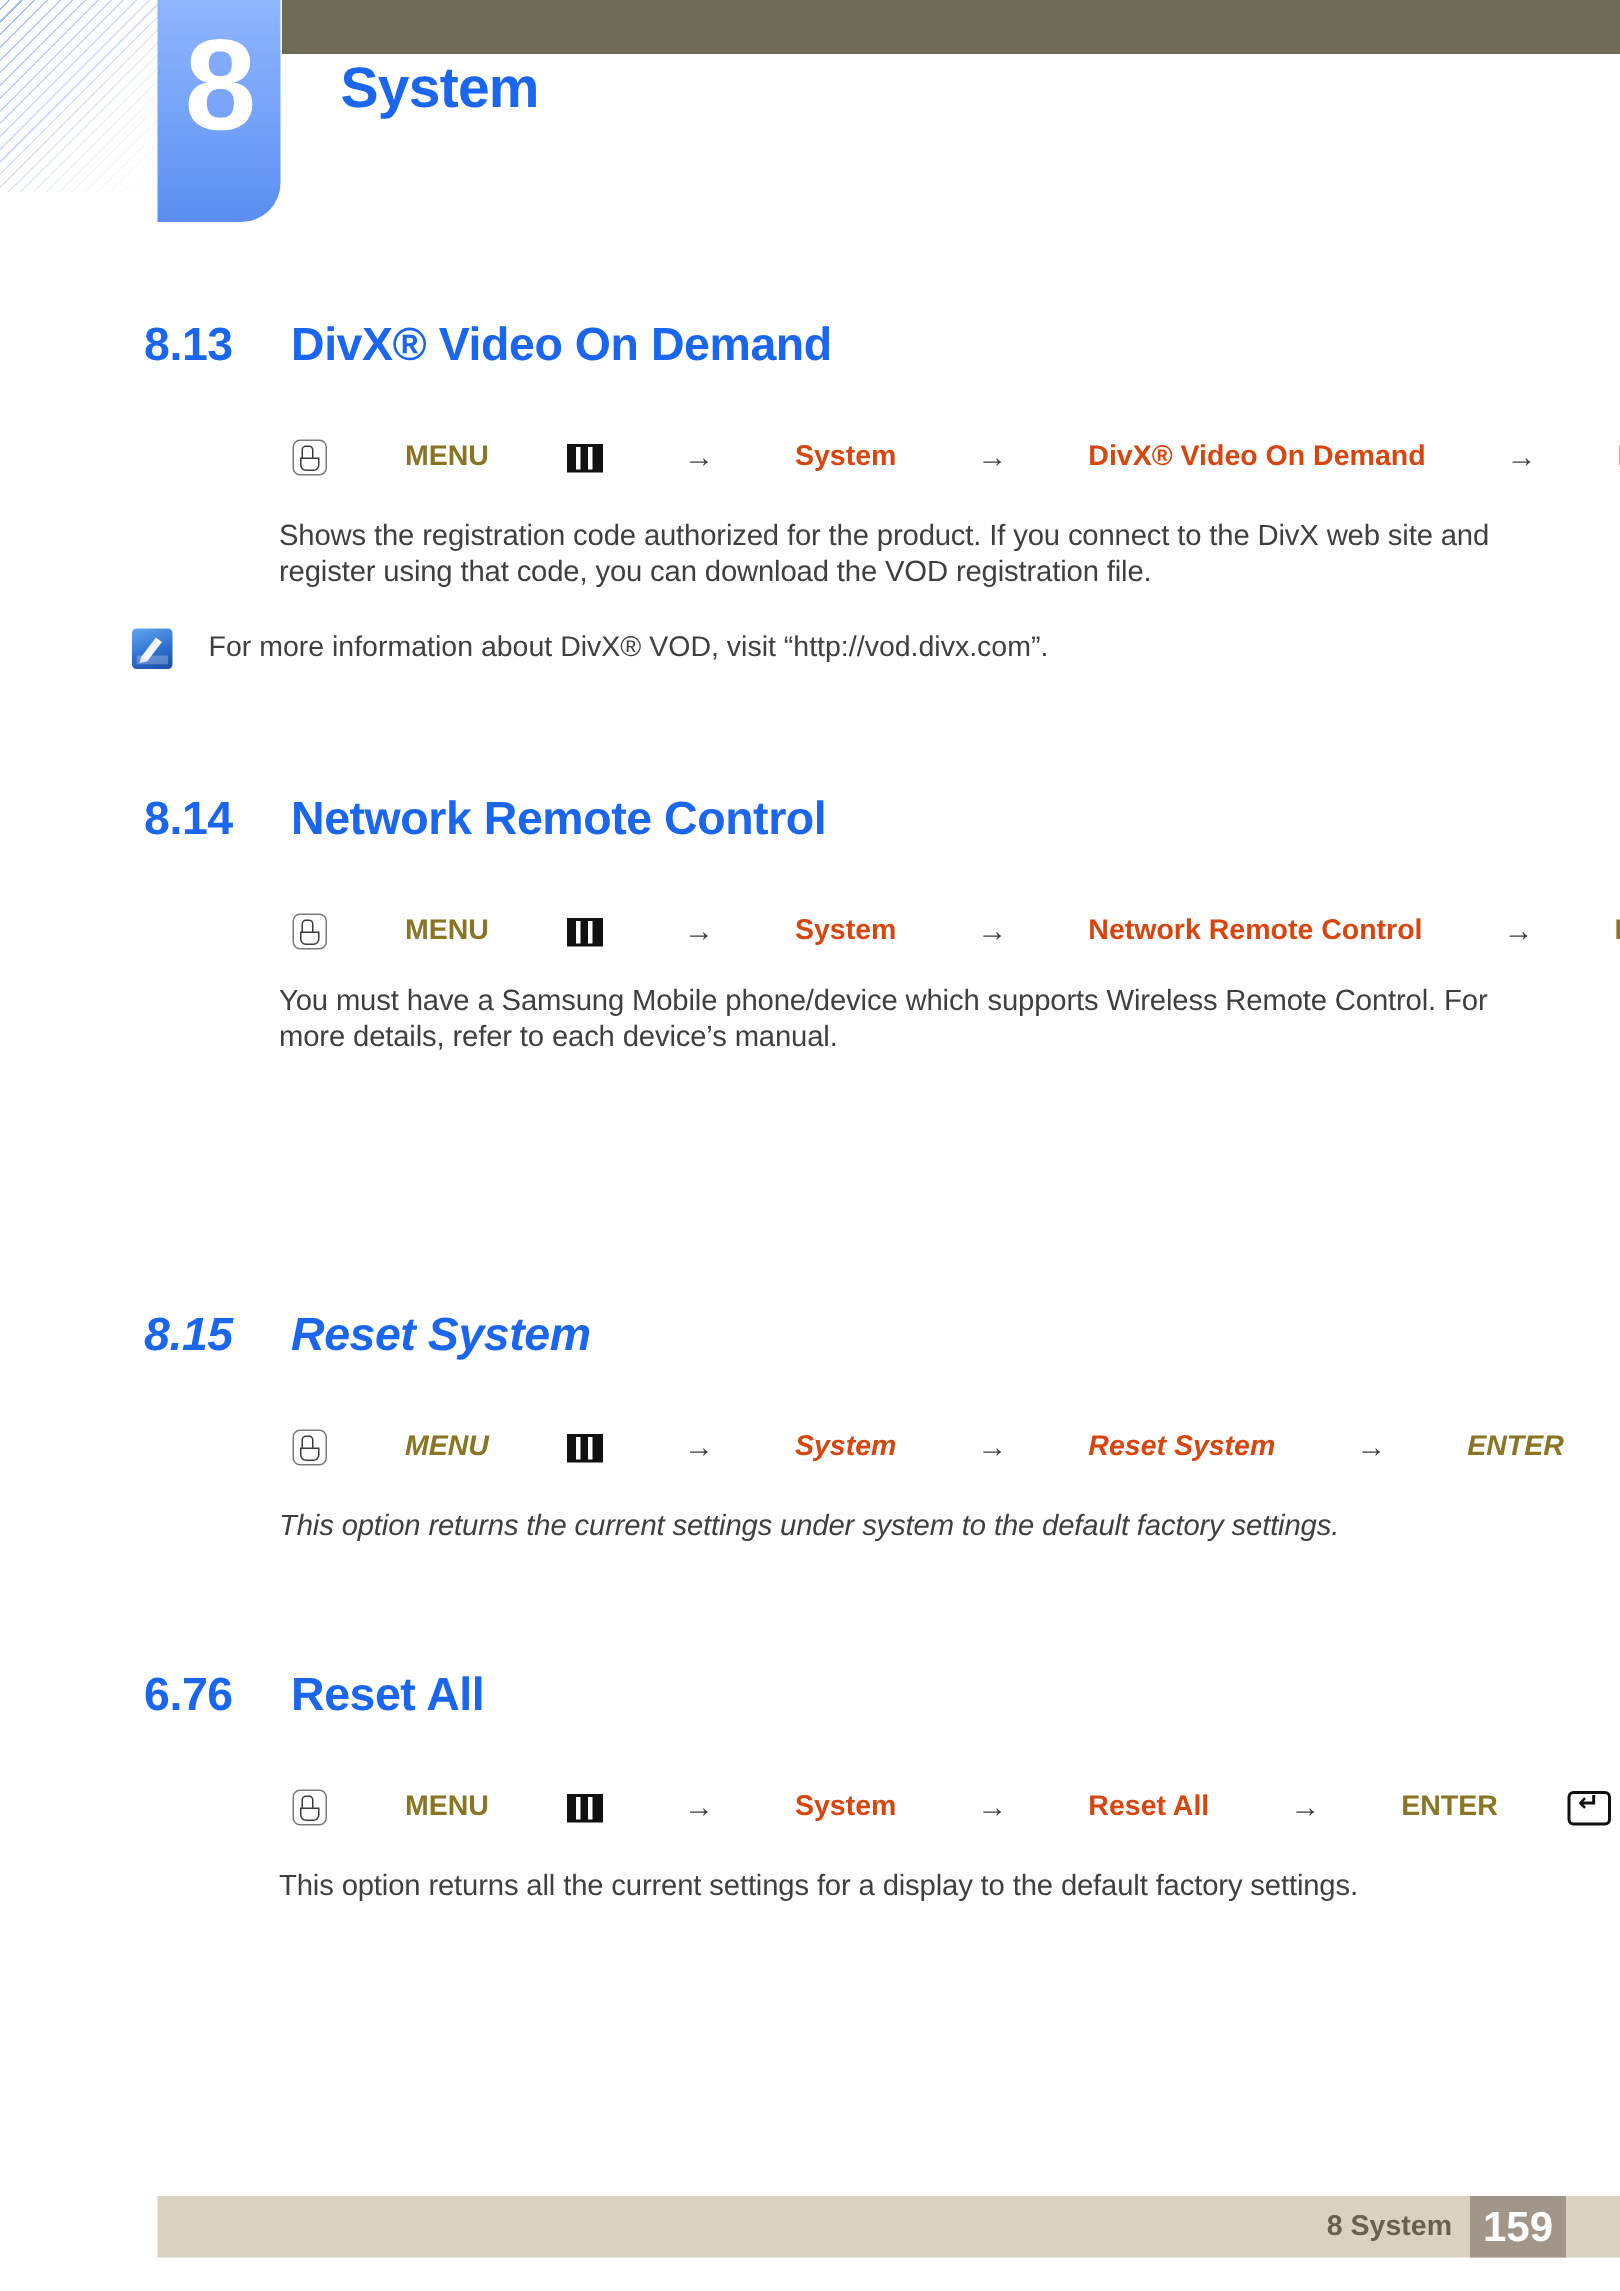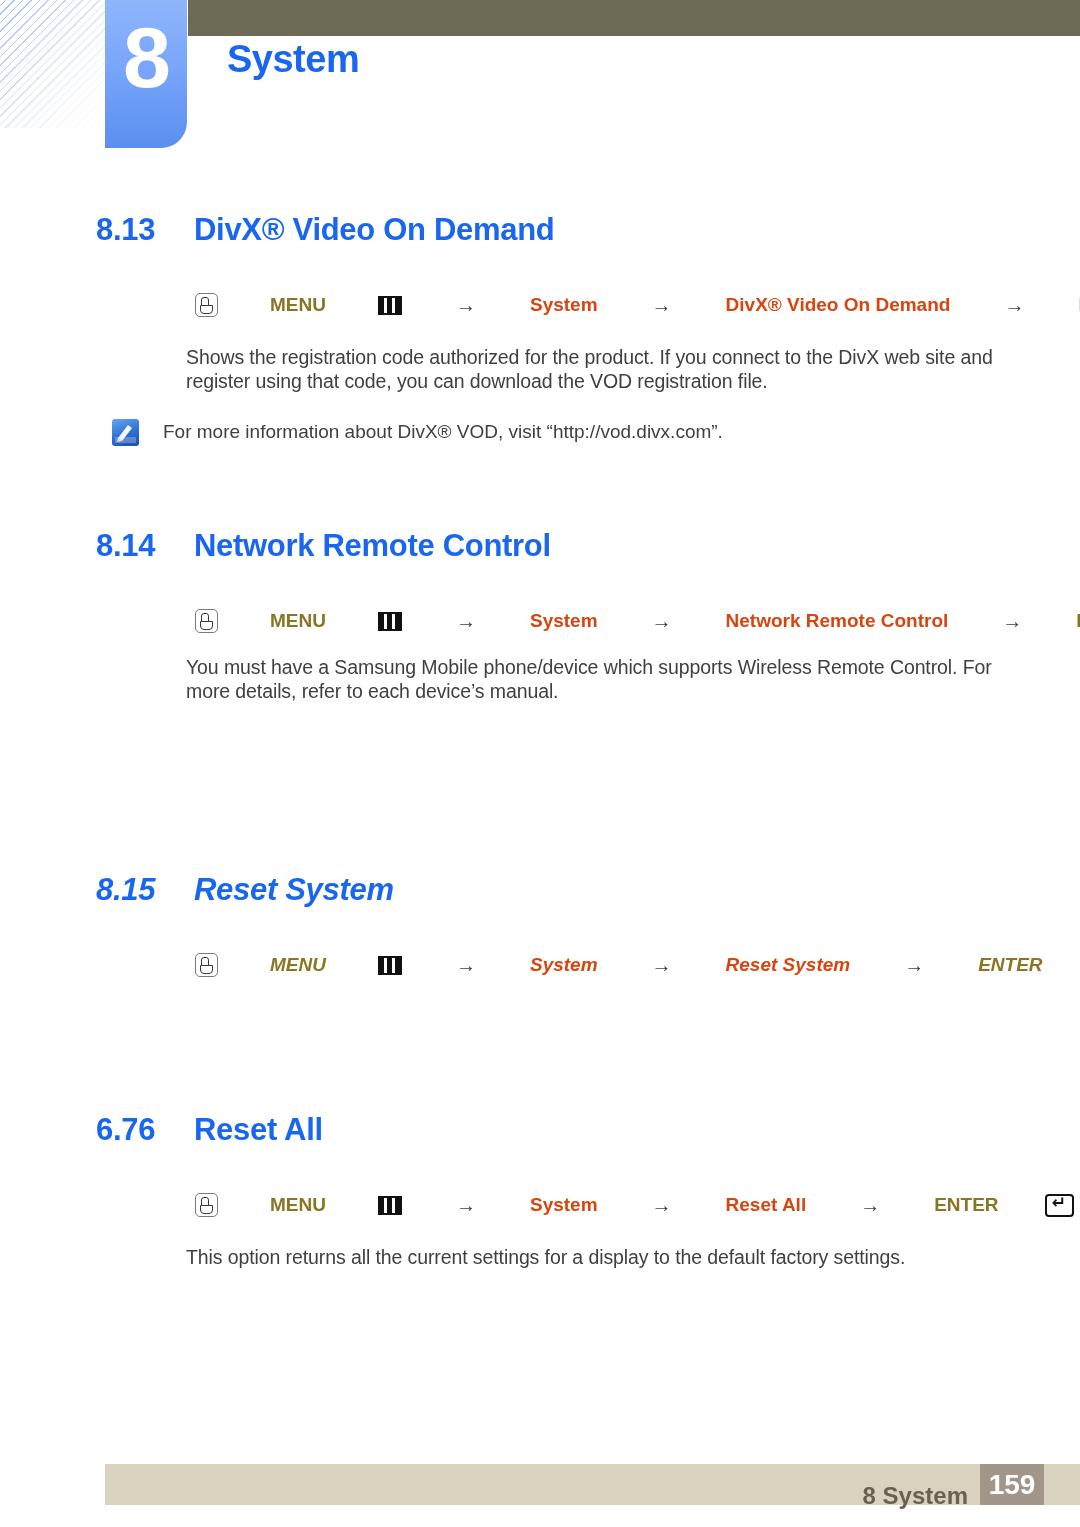--- a/index.html
+++ b/index.html
@@ -180,21 +180,21 @@
     padding-right: 72px;
     font-size: 19.5px;
     color: #3f3f3f;
     line-height: 24px;
     letter-spacing: -0.1px;
   }
 
   
   .note {
     display: flex;
-    padding-left: 112px;
+    padding-left: 88px;
     align-items: flex-start;
   }
   .note-icon {
     width: 27px; height: 27px;
     flex: none;
     margin-top: 2px;
     border-radius: 3px;
     background: linear-gradient(160deg, #63a8f2 0%, #2f6fd0 55%, #1a4ea8 100%);
     position: relative;
     overflow: hidden;
@@ -211,25 +211,24 @@
   .footer-bar {
     position: absolute;
     left: 105px; bottom: 22px;
     right: 0; height: 41px;
     background: #d8d2bf;
   }
   .footer-label {
     position: absolute;
     right: 112px; top: 50%;
     transform: translateY(-50%);
-    font-size: 24px;
+    font-size: 19px;
     font-weight: bold;
     color: #6b5f52;
     white-space: nowrap;
-    margin-top: 11px;
   }
   .footer-page {
     position: absolute;
     right: 36px; top: 0;
     width: 64px; height: 41px;
     background: #a2968a;
     color: #ffffff;
     font-size: 28px;
     font-weight: bold;
     display: flex;
@@ -315,20 +314,21 @@
       <span class="arrow">→</span>
       <span class="kw-orange">System</span>
       <span class="arrow">→</span>
       <span class="kw-orange">Reset System</span>
       <span class="arrow">→</span>
       <span class="kw-olive">ENTER</span>
       <span class="enter-icon">
           <span class="ret">↵</span>
         </span>
     </div>
+    <div class="para" style="margin-top:28px;">This option returns the current settings under system to the default factory settings.</div>
   </div>
 
   <div class="section" style="top:1112px;">
     <div class="sec-head">
       <span class="sec-num">6.76</span>
       <span class="sec-name">Reset All</span>
     </div>
     <div class="menu-path" style="margin-top:45px;">
       <span class="hand-icon"></span>
       <span class="kw-olive">MENU</span>

